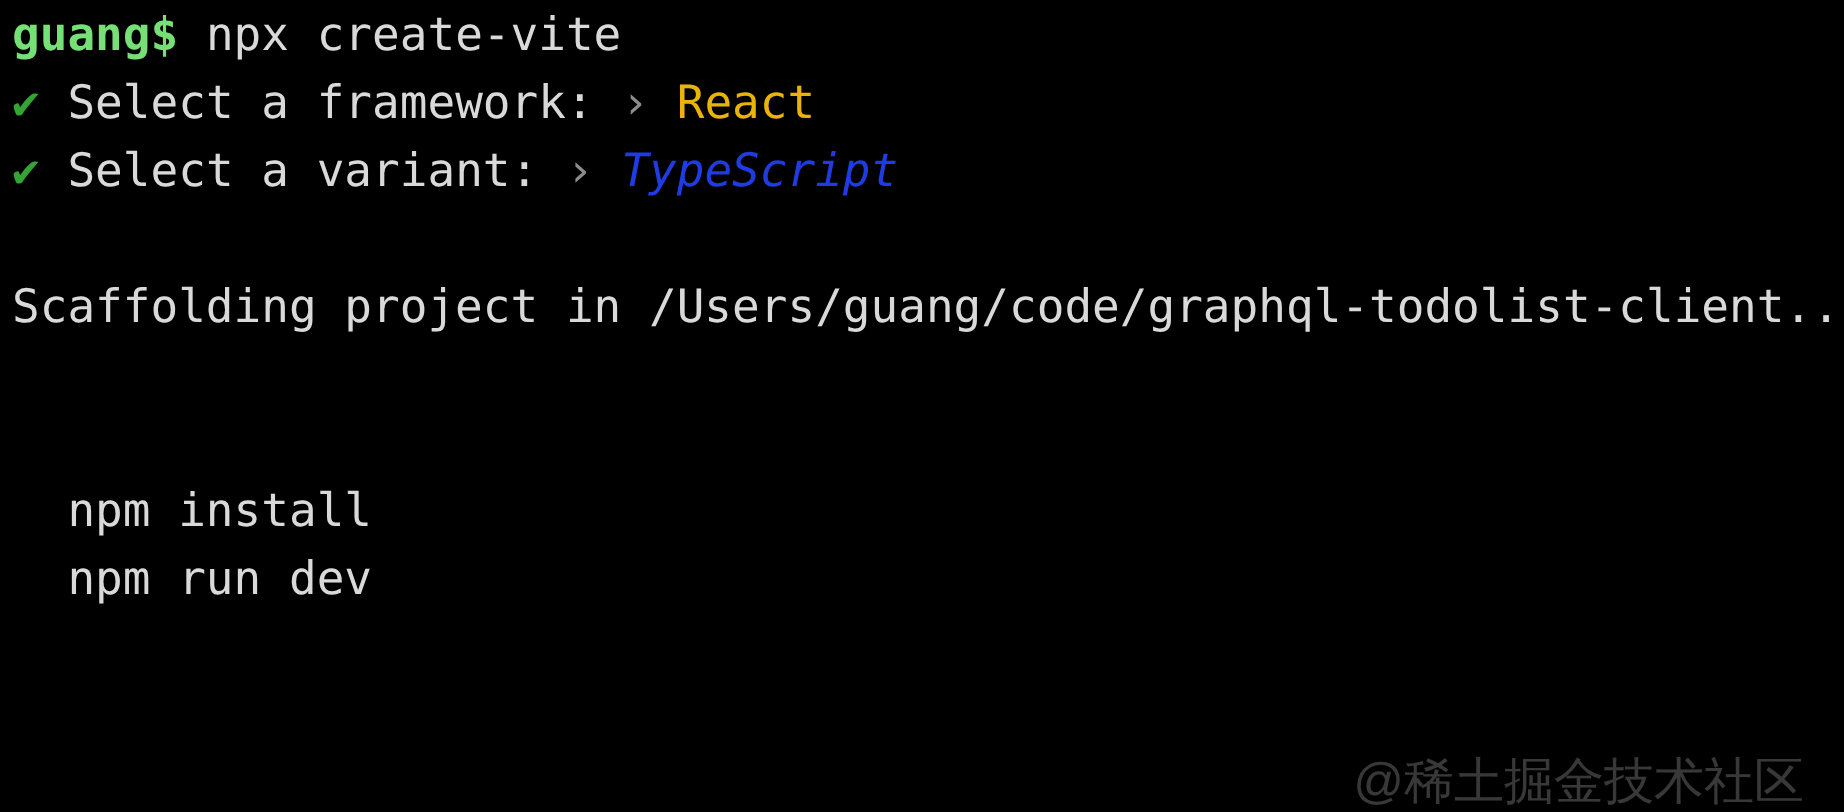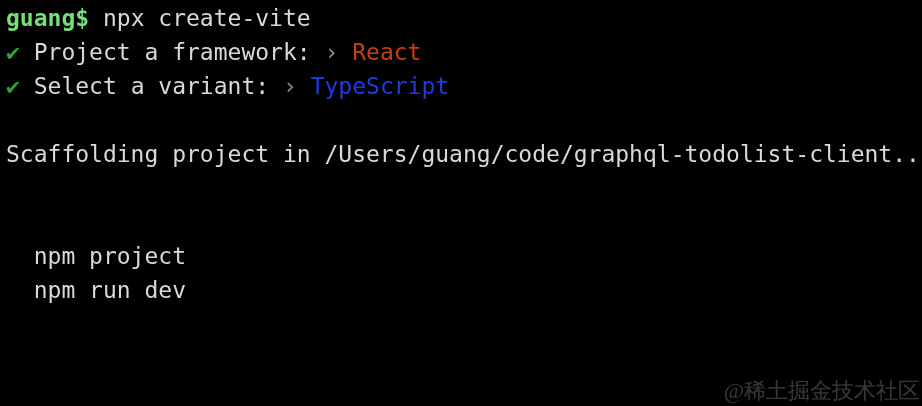--- a/index.html
+++ b/index.html
@@ -16,51 +16,51 @@
     font-family: "DejaVu Sans Mono", "Liberation Mono", monospace;
     font-size: 23px;
     line-height: 34px;
     color: #d9d9d9;
     overflow: hidden;
   }
   .line { white-space: pre; height: 34px; }
   .prompt  { color: #76df76; font-weight: bold; }
   .check   { color: #32a532; }
   .dim     { color: #8c8c8c; }
-  .cyan    { color: #c2410c; }
-  .blue    { color: #1f3ce4; }
+  .cyan    { color: #eab308; }
+  .blue    { color: #1f3ce4; font-style: italic; }
   .watermark {
     position: absolute;
-    right: 2px; bottom: 3px;
-    font-family: Liberation Serif, serif;
-    font-size: 22px;
+    right: 20px; bottom: 3px;
+    font-family: Liberation Sans, sans-serif;
+    font-size: 25px;
     line-height: 24px;
     color: rgba(255,255,255,0.22);
     white-space: nowrap;
   }
 </style>
 </head>
 <body>
 
 <div class="terminal">
 
   <div class="line"><span class="prompt">guang$</span><span> npx create-vite</span></div>
 
 
-  <div class="line"><span class="check">✔ </span><span>Project a framework: </span><span class="dim">› </span><span class="cyan">React</span></div>
+  <div class="line"><span class="check">✔ </span><span>Select a framework: </span><span class="dim">› </span><span class="cyan">React</span></div>
 
   <div class="line"><span class="check">✔ </span><span>Select a variant: </span><span class="dim">› </span><span class="blue">TypeScript</span></div>
 
   <div class="line"></div>
 
   <div class="line">Scaffolding project in /Users/guang/code/graphql-todolist-client...</div>
 
   <div class="line"></div>
 
 
   <div class="line"></div>
 
-  <div class="line">  npm project</div>
+  <div class="line">  npm install</div>
   <div class="line">  npm run dev</div>
 
   <div class="watermark">@稀土掘金技术社区</div>
 
 </div>
 
 </body></html>

